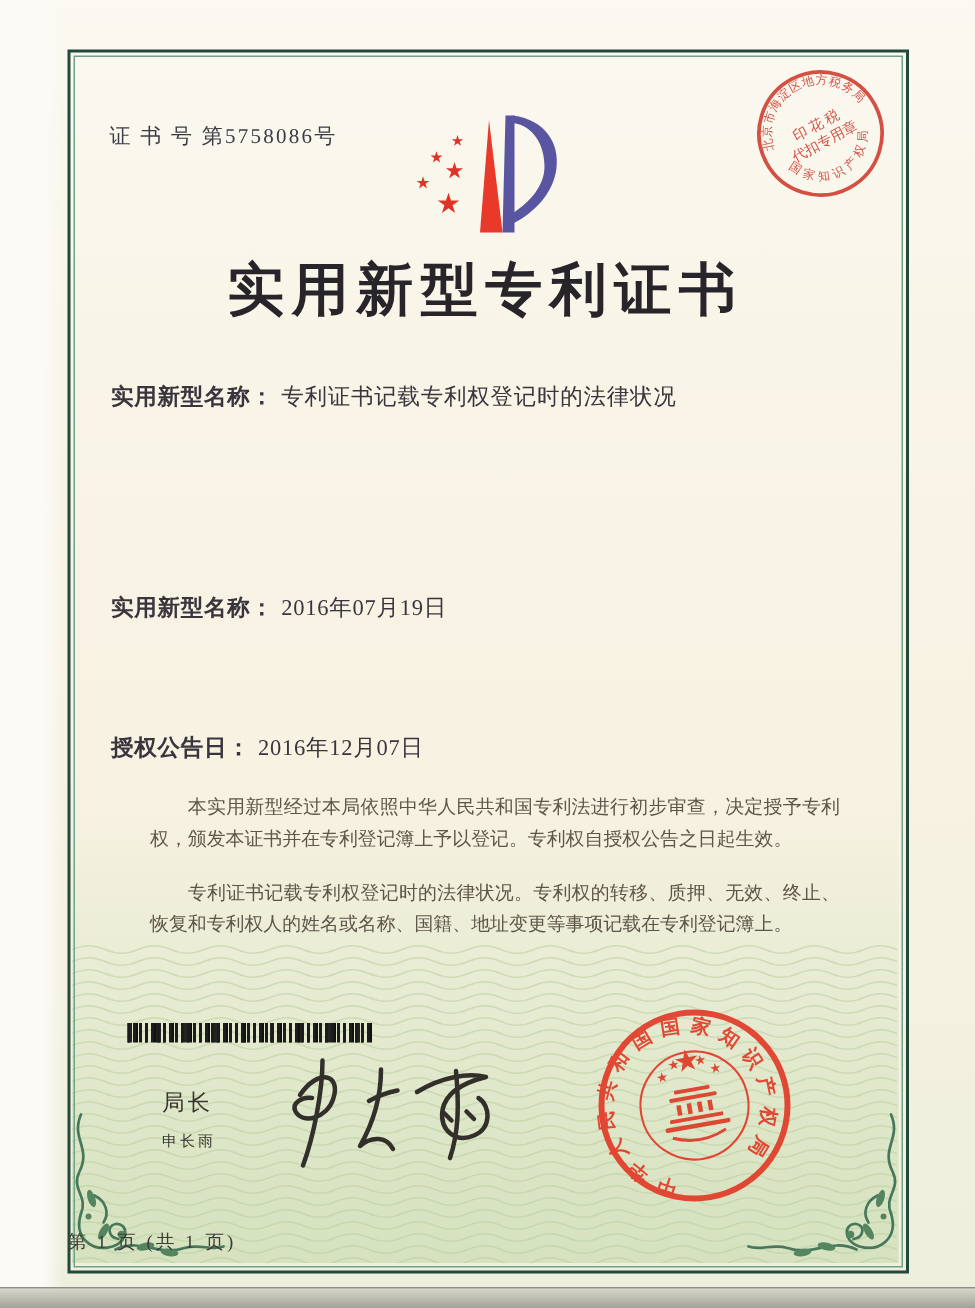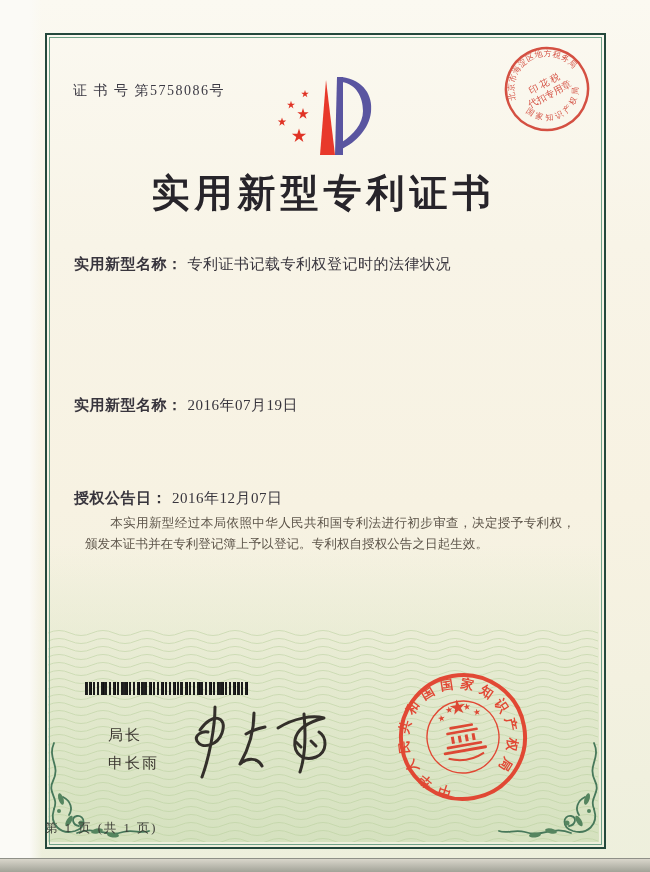--- a/index.html
+++ b/index.html
@@ -23,28 +23,28 @@
   .waves { position:absolute; left:48px; top:628px; opacity:.55; }
   
   .abs { position:absolute; }
   .cert-no { left:73px; top:82px; font-size:14px; letter-spacing:1.5px; color:#3c3a44; }
   .title { left:45px; width:557px; top:168px; text-align:center; font-size:38px;
     letter-spacing:5px; color:#27242a; font-weight:600; }
   .field { left:74px; font-size:15px; color:#38353d; letter-spacing:.5px; white-space:nowrap; }
   .field .lbl { margin-right:5px;font-weight:bold; }
   .paras { left:84px; top:512px; width:492px; font-size:12.6px; line-height:20.6px;
     color:#5d554a; text-align:justify; }
-  .paras p { margin:1px; text-indent:2em; }
+  .paras p { margin:16px; text-indent:2em; }
   .barcode { left:85px; top:682px; width:163px; height:13px;
     background-image:
       repeating-linear-gradient(90deg,#1c1c1c 0,#1c1c1c 2px,rgba(0,0,0,0) 2px,rgba(0,0,0,0) 4px),
       repeating-linear-gradient(90deg,#111 0,#111 1px,rgba(0,0,0,0) 1px,rgba(0,0,0,0) 6px),
       repeating-linear-gradient(90deg,rgba(25,25,25,.95) 0,rgba(25,25,25,.95) 3px,rgba(0,0,0,0) 3px,rgba(0,0,0,0) 19px); }
   .signer-title { left:108px; top:726px; font-size:15px; color:#3a362f; letter-spacing:2px; }
-  .signer-name  { left:108px; top:754px; font-size:15px; color:#3a362f; letter-spacing:2px;font-family:Liberation Mono, monospace; }
+  .signer-name  { left:108px; top:754px; font-size:10px; color:#3a362f; letter-spacing:2px;font-family:Liberation Mono, monospace; }
   .signature { left:178px; top:700px; }
   .seal { left:395px; top:669px; opacity:.92; }
   .issue-date { left:399px; top:774px; font-size:14.5px; color:#2e2c34; letter-spacing:1.5px; z-index:5; }
   .footer { left:45px; width:557px; top:820px; text-align:left; font-size:12.5px; color:#3c3c36; letter-spacing:2px; }
   .tax-stamp { left:502px; top:44px; opacity:.88; }
   .logo { left:270px; top:72px; }
   .flourish-l { left:47px; top:741px; }
   .flourish-r { left:496px; top:741px; transform:scaleX(-1); }
 </style>
 </head>
@@ -171,20 +171,21 @@
   </div>
   <div class="abs field" style="top:396px">
     <span class="lbl">实用新型名称：</span><span>2016年07月19日</span>
   </div>
   <div class="abs field" style="top:489px">
     <span class="lbl">授权公告日：</span><span>2016年12月07日</span>
   </div>
 
   <div class="abs paras">
     <p>本实用新型经过本局依照中华人民共和国专利法进行初步审查，决定授予专利权，颁发本证书并在专利登记簿上予以登记。专利权自授权公告之日起生效。</p>
+    <p>专利证书记载专利权登记时的法律状况。专利权的转移、质押、无效、终止、恢复和专利权人的姓名或名称、国籍、地址变更等事项记载在专利登记簿上。</p>
   </div>
 
   <div class="abs barcode"></div>
 
   <div class="abs signer-title">局长</div>
   <div class="abs signer-name">申长雨</div>
 
   <svg class="abs signature" width="168" height="85" viewBox="0 0 168 85">
     <g fill="none" stroke="#332f2a" stroke-width="3" stroke-linecap="round" stroke-linejoin="round">
       <path d="M22,30 C34,12 50,16 44,33 C40,45 24,50 19,41 C16,35 24,31 30,32"></path>

